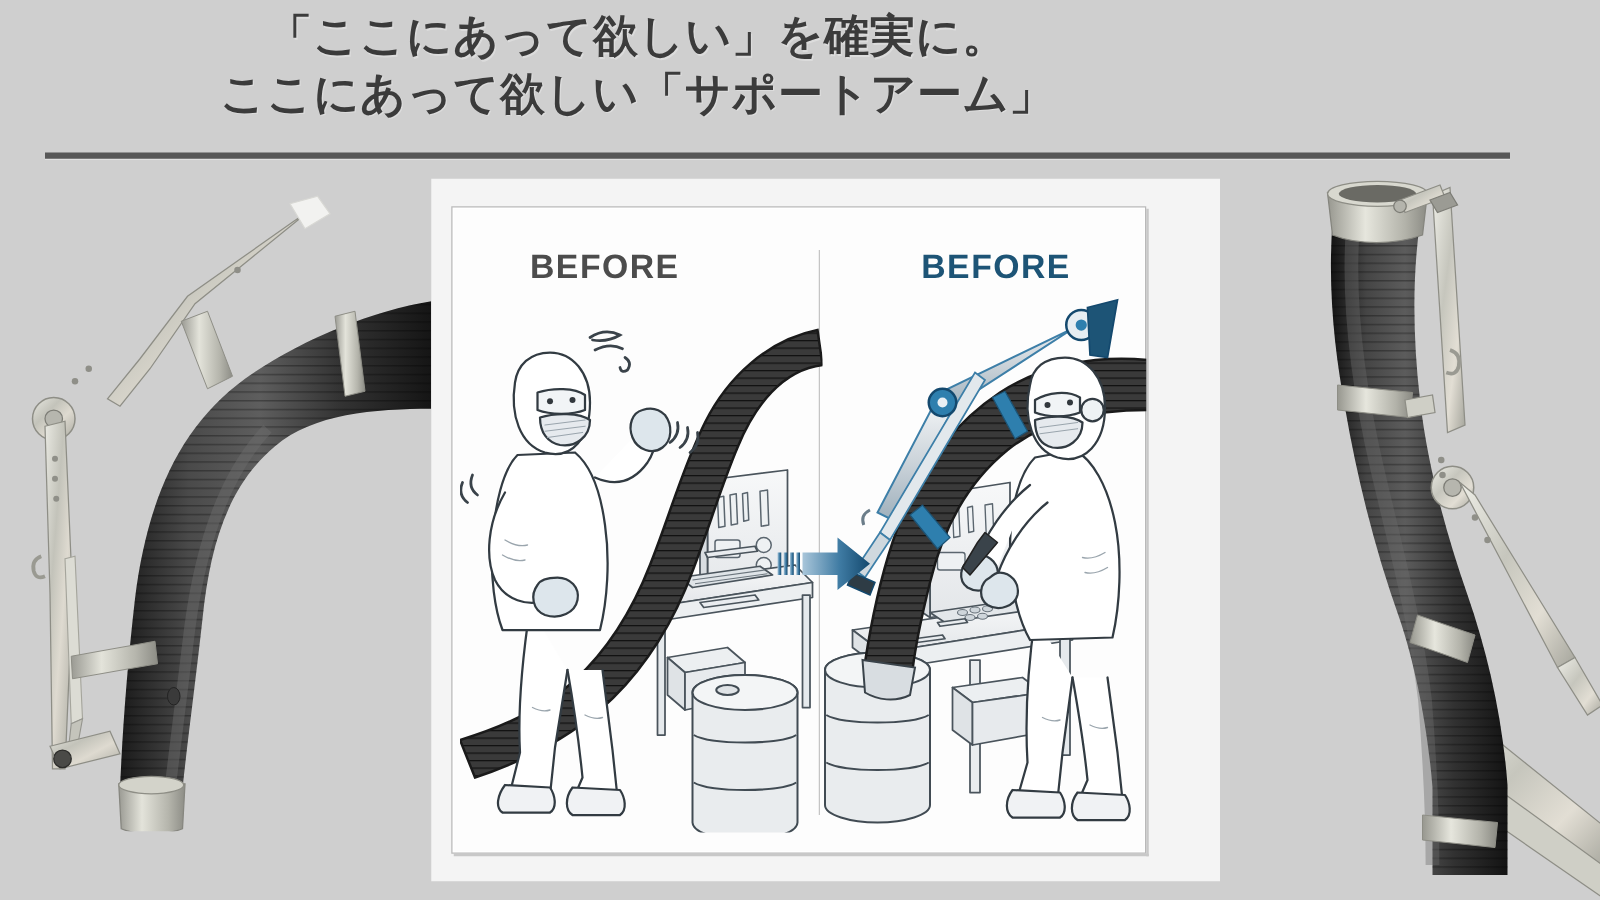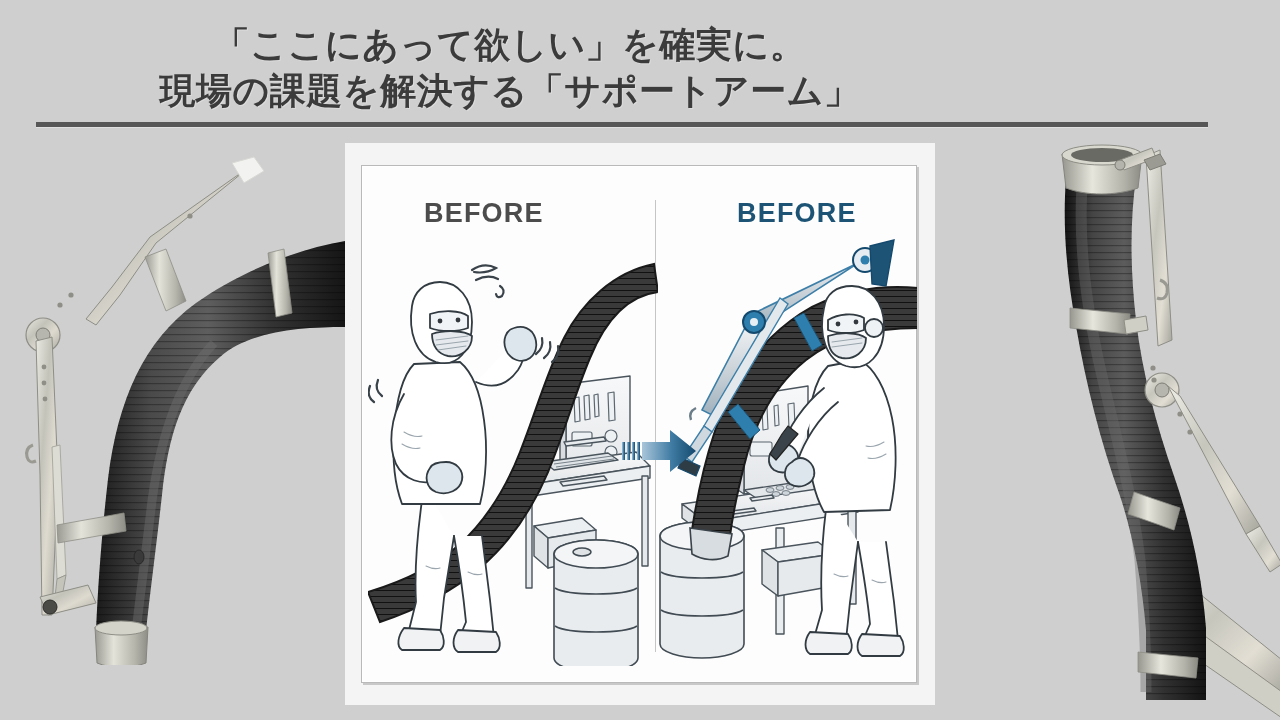--- a/index.html
+++ b/index.html
@@ -18,21 +18,20 @@
   }
 
   
   #title-block {
     position: absolute;
     left: 0;
     top: 6px;
     width: 1020px;
     text-align: center;
     z-index: 20;
-    margin-top: 16px;
   }
   .title-line {
     display: block;
     color: #3b3b3b;
     font-weight: 700;
     font-size: 36px;
     line-height: 46px;
     letter-spacing: 0.5px;
     white-space: nowrap;
     text-shadow: 1px 1px 0 rgba(255,255,255,0.28);
@@ -51,20 +50,21 @@
 
   
   #compare-panel {
     position: absolute;
     left: 345px;
     top: 143px;
     width: 590px;
     height: 562px;
     background: #f4f4f4;
     z-index: 12;
+    padding-left: 41px;
   }
   #compare-inner {
     position: absolute;
     left: 16px;
     top: 22px;
     width: 556px;
     height: 518px;
     background: #fdfdfd;
     border: 1px solid #b9b9b9;
     box-shadow: inset 0 0 0 1px #ffffff;
@@ -130,21 +130,21 @@
   }
   svg { display: block; }
 </style>
 </head>
 <body>
 
 <div id="slide">
 
   <div id="title-block">
     <span class="title-line">「ここにあって欲しい」を確実に。</span>
-    <span class="title-line">現場の課題を解決する「サポートアーム」</span>
+    <span class="title-line">ここにあって欲しい「サポートアーム」</span>
   </div>
   <div id="title-rule"></div>
 
   <div id="photo-left">
     <svg width="345" height="520" viewBox="0 0 345 520" xmlns="http://www.w3.org/2000/svg">
       <defs>
         <linearGradient id="ductGradL" x1="0" y1="0" x2="1" y2="0">
           <stop offset="0%" stop-color="#1a1a1a"></stop>
           <stop offset="22%" stop-color="#4a4a4a"></stop>
           <stop offset="45%" stop-color="#5e5e5e"></stop>

